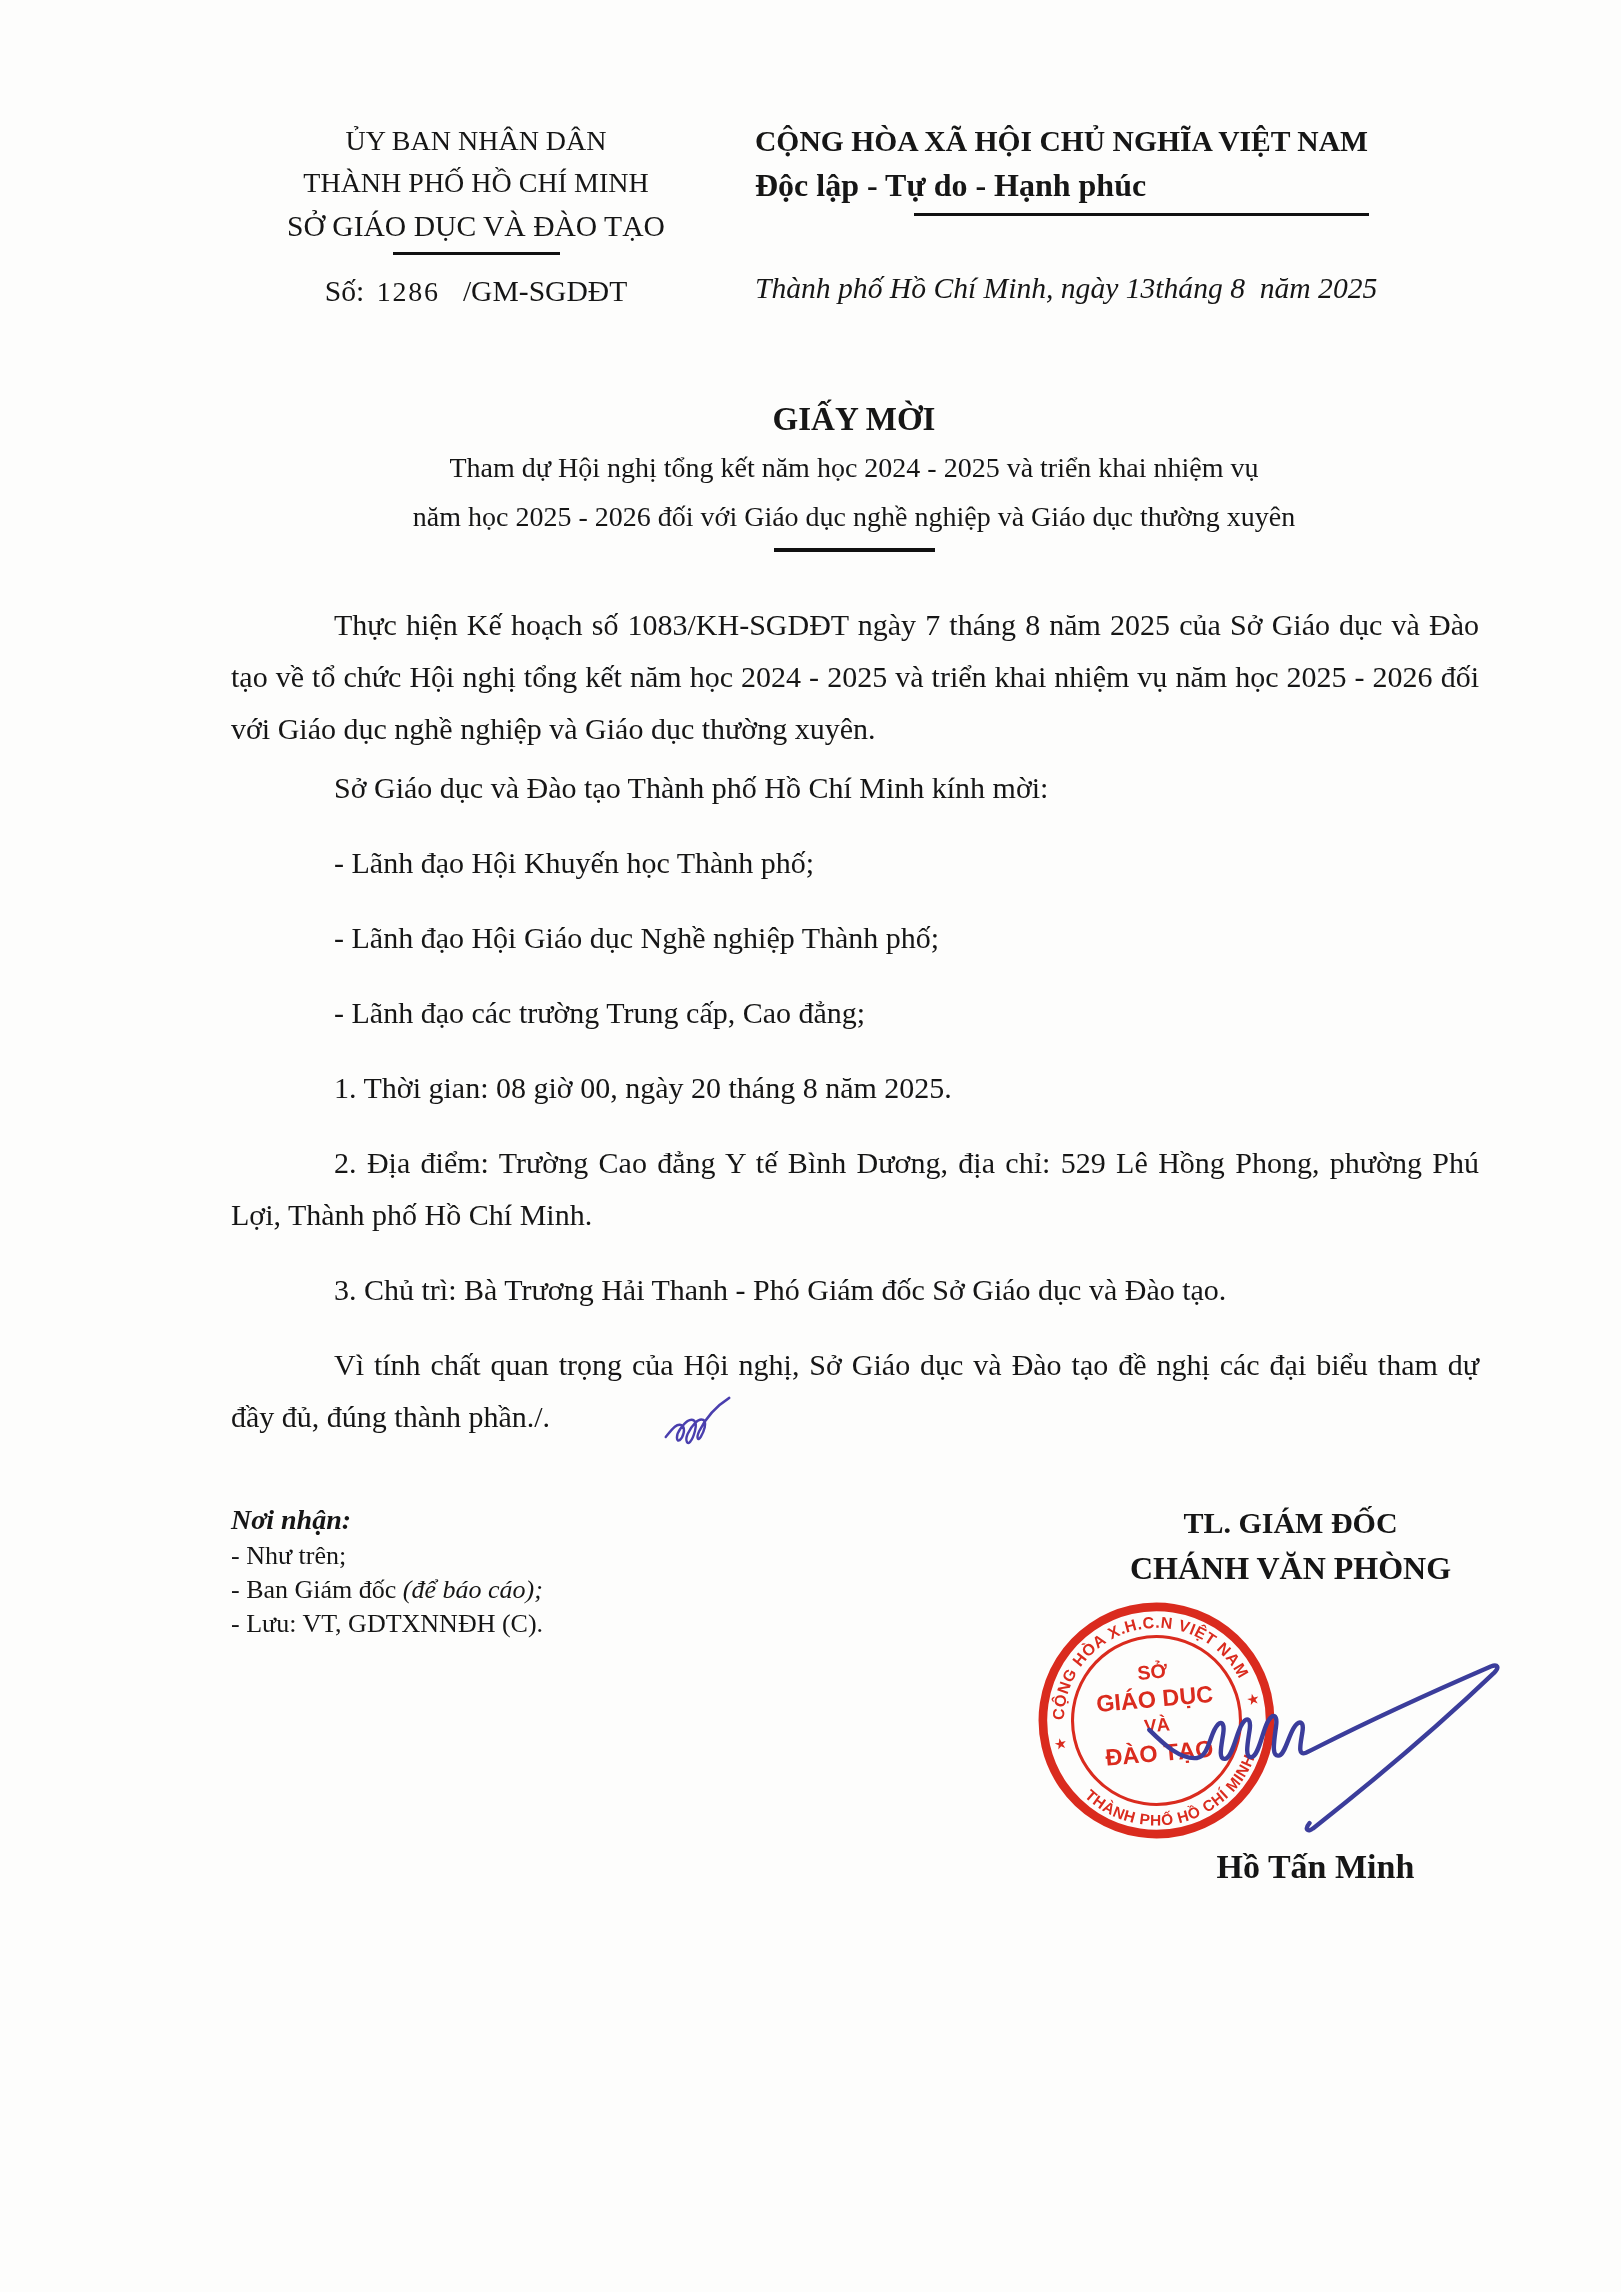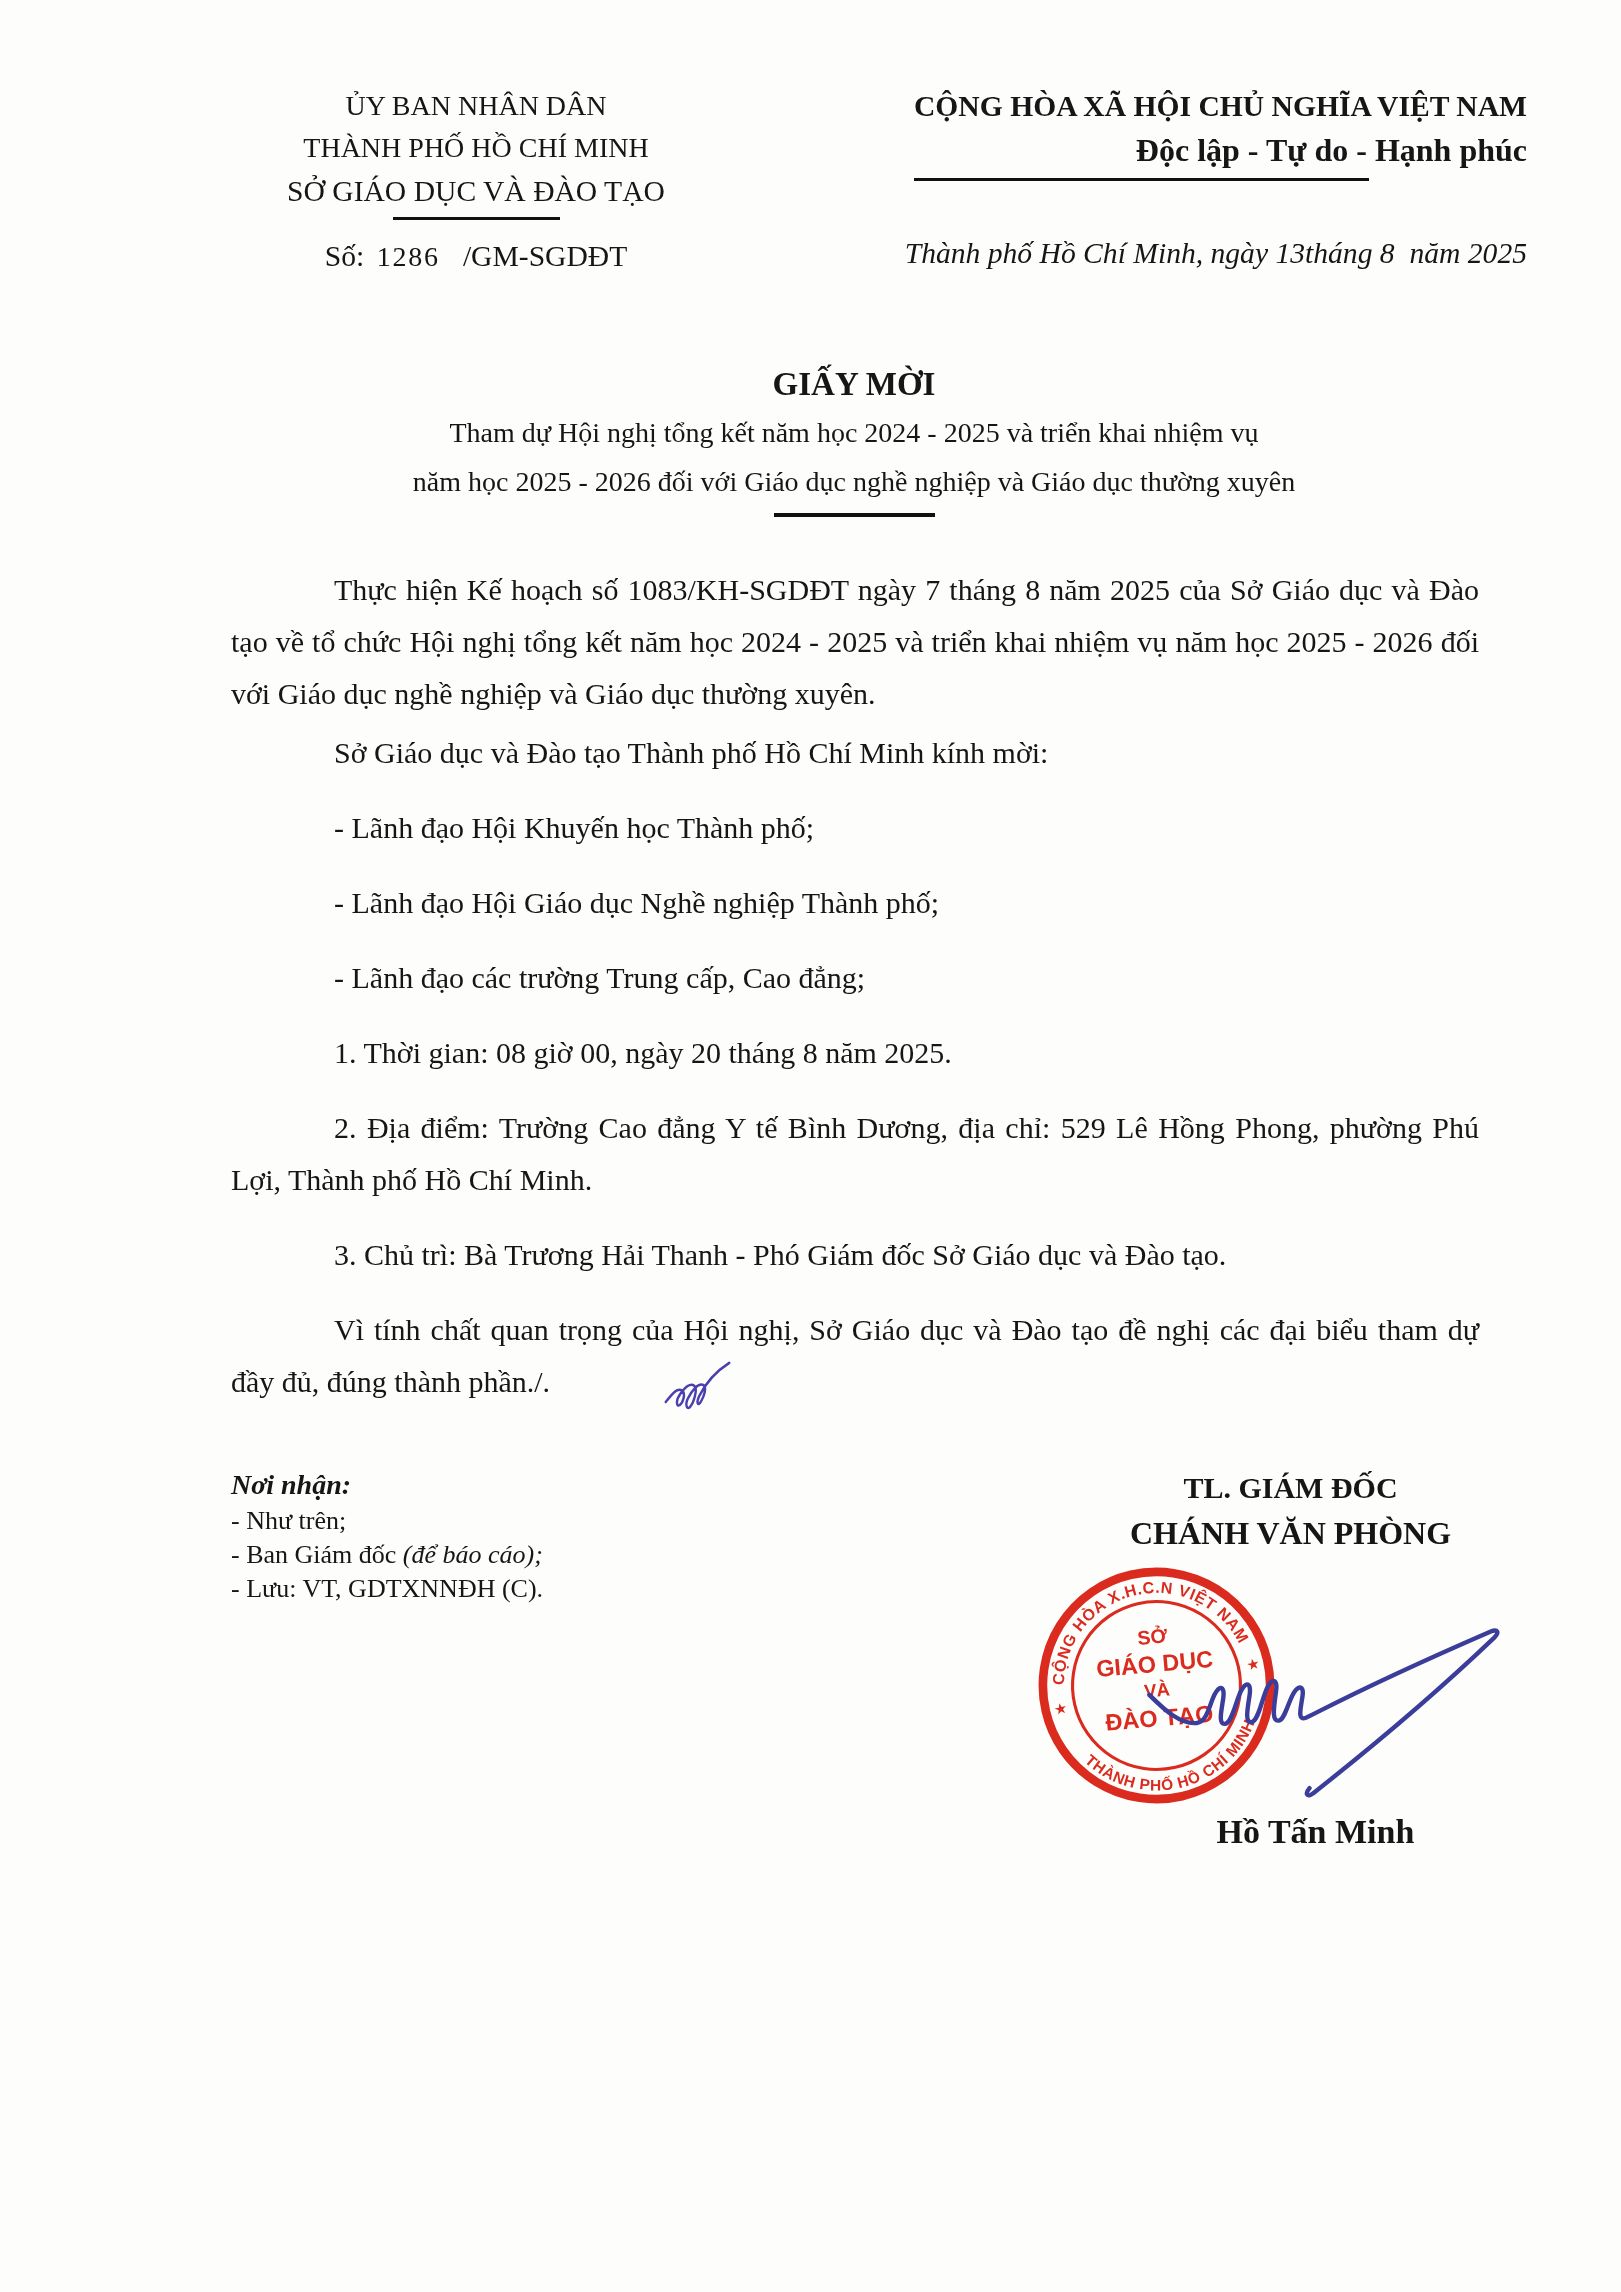--- a/index.html
+++ b/index.html
@@ -6,23 +6,23 @@
   html,body { background:#ffffff; }
   .page {
     position:relative;
     width:1622px; height:2293px;
     background:#fdfdfc;
     color:#161616;
     font-family:"Liberation Serif","DejaVu Serif",serif;
     overflow:hidden;
   }
   
-  .header { display:flex; padding-top:85px; }
+  .header { display:flex; padding-top:120px; }
   .h-left { width:494px; margin-left:229px; text-align:center; }
-  .h-right { width:772px; margin-left:32px; text-align:right; }
+  .h-right { width:772px; margin-left:32px; text-align:left; }
   .h-line { font-size:28px; line-height:42px; }
   .h-org { font-size:29.6px; font-weight:normal; line-height:44px; }
   .rule { background:#111; height:3.6px; }
   .rule-left { width:167px; margin:3.6px auto 0; }
   .rule-right { width:455px; margin:4.5px auto 0; }
   .so-line { margin-top:19.7px; font-size:29.6px; white-space:nowrap; }
   .so-number { font-size:28px; letter-spacing:1.8px; margin:0 23px 0 12.5px; }
   .vn-title { font-size:29.6px; font-weight:bold; line-height:43px; }
   .vn-motto { font-size:32px; font-weight:bold; line-height:45px; }
   .dateline { margin-top:56px; font-size:29.6px; font-style:italic; white-space:pre; }

